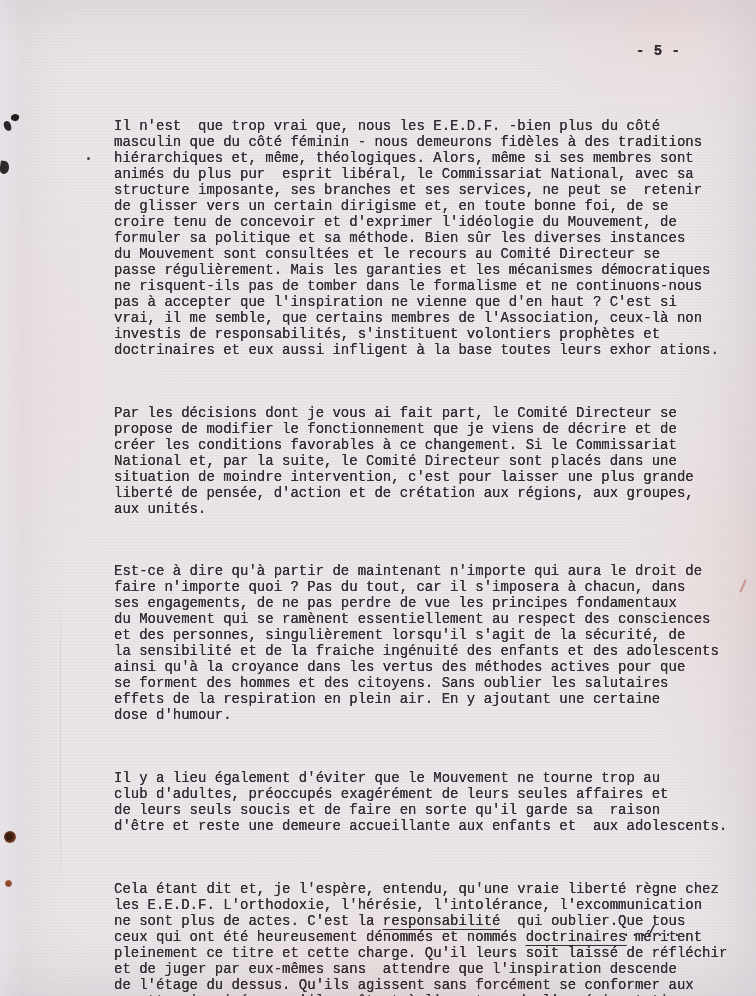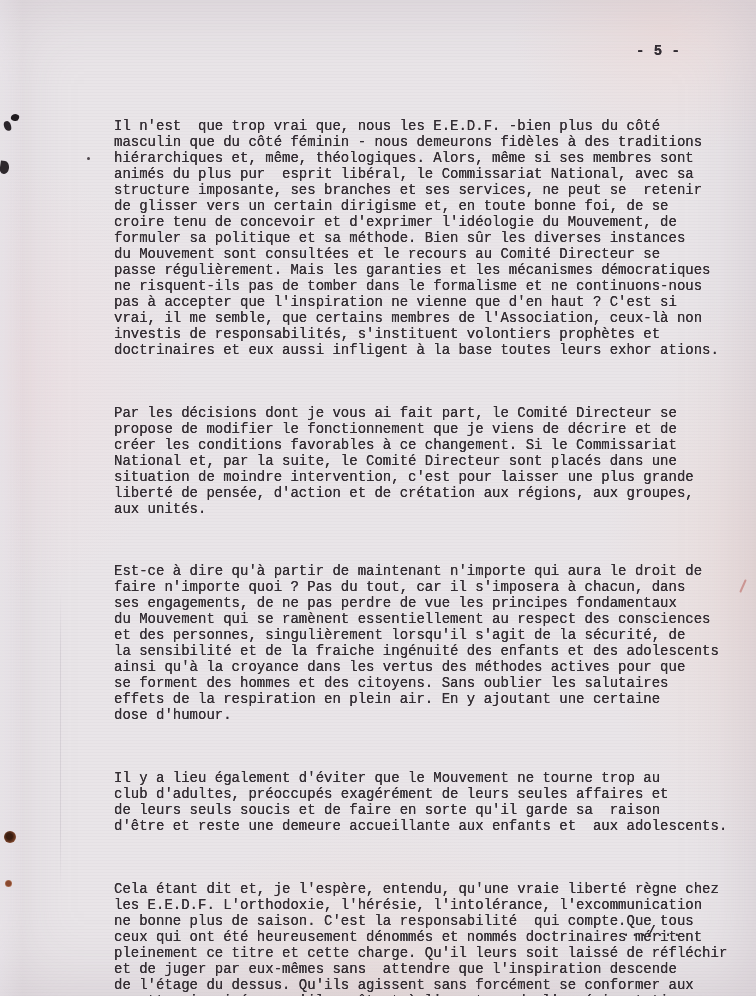--- a/index.html
+++ b/index.html
@@ -41,20 +41,21 @@
     left: 114px; top: 86px;
     width: 644px;
     font-size: 14px;
     line-height: 16px;
     white-space: pre-wrap;
     text-shadow: 0 0 0.55px currentColor;
   }
   .para { margin: 0 0 14.7px 0; }
   .para:last-child { margin-bottom: 0; }
   .underlined {
+    text-decoration: underline;
     text-underline-offset: 3.5px;
     text-decoration-thickness: 1.2px;
   }
   .continuation {
     position: absolute;
     left: 622px; top: 924px;
     font-size: 14px; line-height: 16px;
     text-shadow: 0 0 0.6px currentColor;
   }
   
@@ -121,21 +122,21 @@
 ainsi qu'à la croyance dans les vertus des méthodes actives pour que
 se forment des hommes et des citoyens. Sans oublier les salutaires
 effets de la respiration en plein air. En y ajoutant une certaine
 dose d'humour.</p>
     <p class="para">Il y a lieu également d'éviter que le Mouvement ne tourne trop au
 club d'adultes, préoccupés exagérément de leurs seules affaires et
 de leurs seuls soucis et de faire en sorte qu'il garde sa  raison
 d'être et reste une demeure accueillante aux enfants et  aux adolescents.</p>
     <p class="para"><span>Cela étant dit et, je l'espère, entendu, qu'une vraie liberté règne chez
 les E.E.D.F. L'orthodoxie, l'hérésie, l'intolérance, l'excommunication
-ne bonne plus de saison. C'est la </span><span class="underlined">responsabilité</span><span>  qui compte.Que tous
+ne sont plus de actes. C'est la </span><span class="underlined">responsabilité</span><span>  qui oublier.Que tous
 ceux qui ont été heureusement dénommés et nommés </span><span class="underlined">doctrinaires</span><span> méritent
 pleinement ce titre et cette charge. Qu'il leurs soit laissé de réfléchir
 et de juger par eux-mêmes sans  attendre que l'inspiration descende
 de l'étage du dessus. Qu'ils agissent sans forcément se conformer aux
 recettes imprimées, qu'ils goûtent à l'aventure de l'expérimentation,
 qu'ils mesurent la  portée de leurs actes, qu'ils y associent tous les
 membres de leur groupe. Toute expérience devrait cependant se concevoir
 et se poursuivre en concertation avec les échelons départementaux ou
 régionaux pour qu'elle ait toutes chances de validité et de réussite.</span></p>
   </div>

